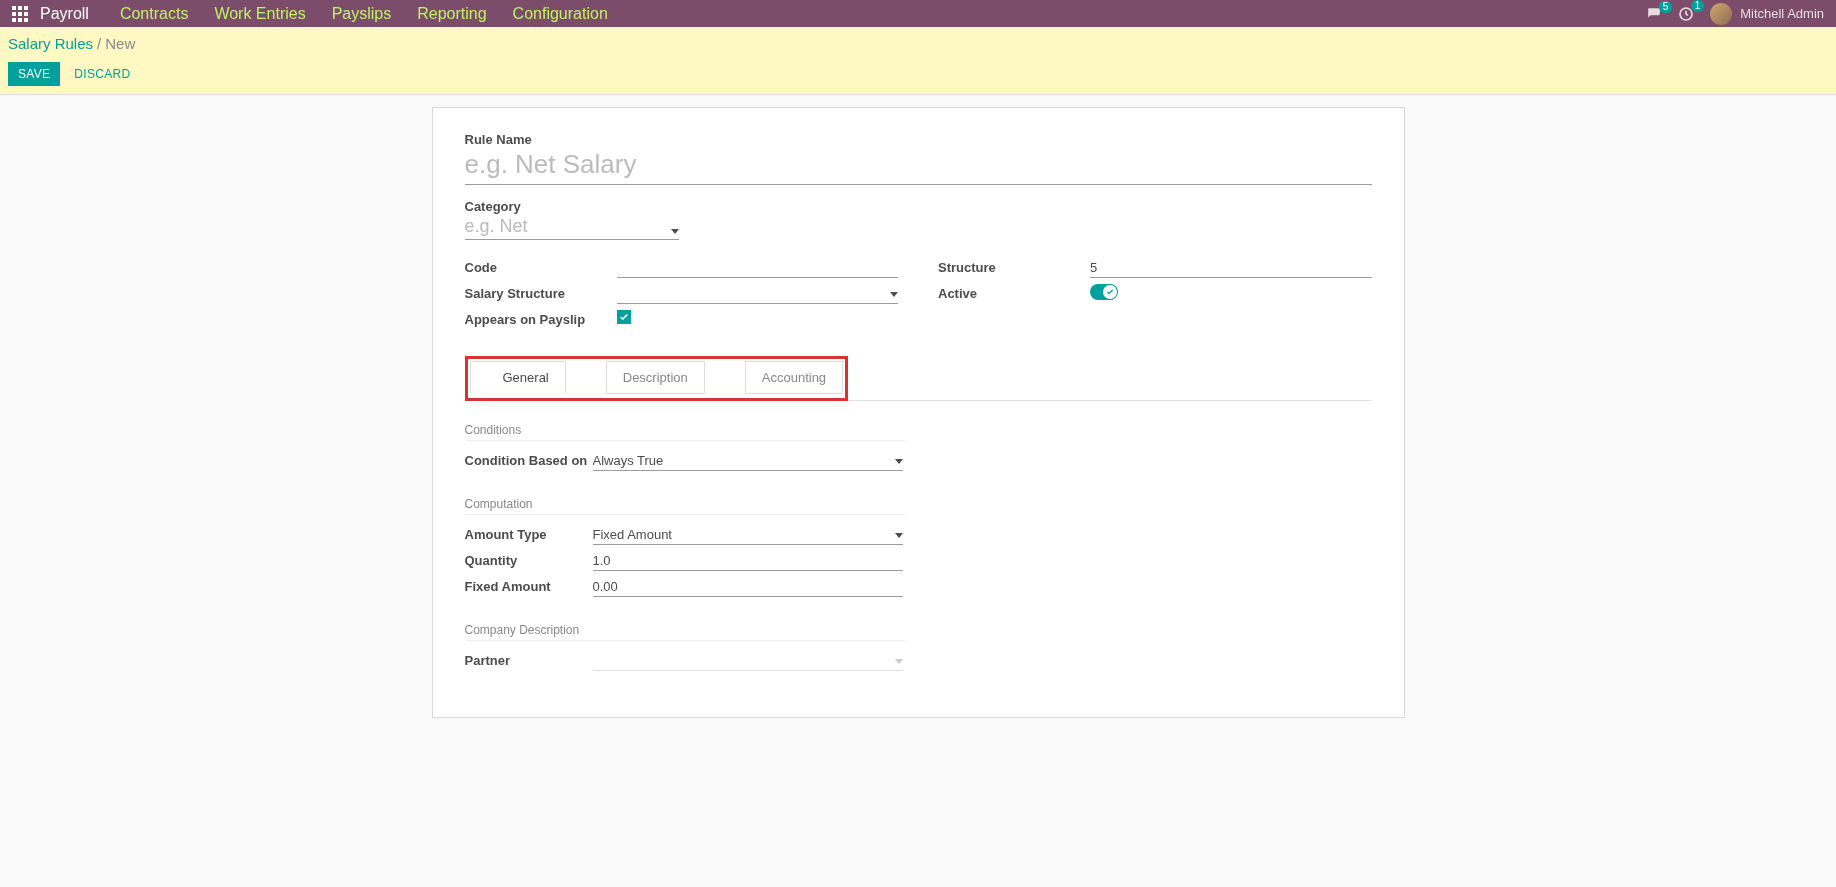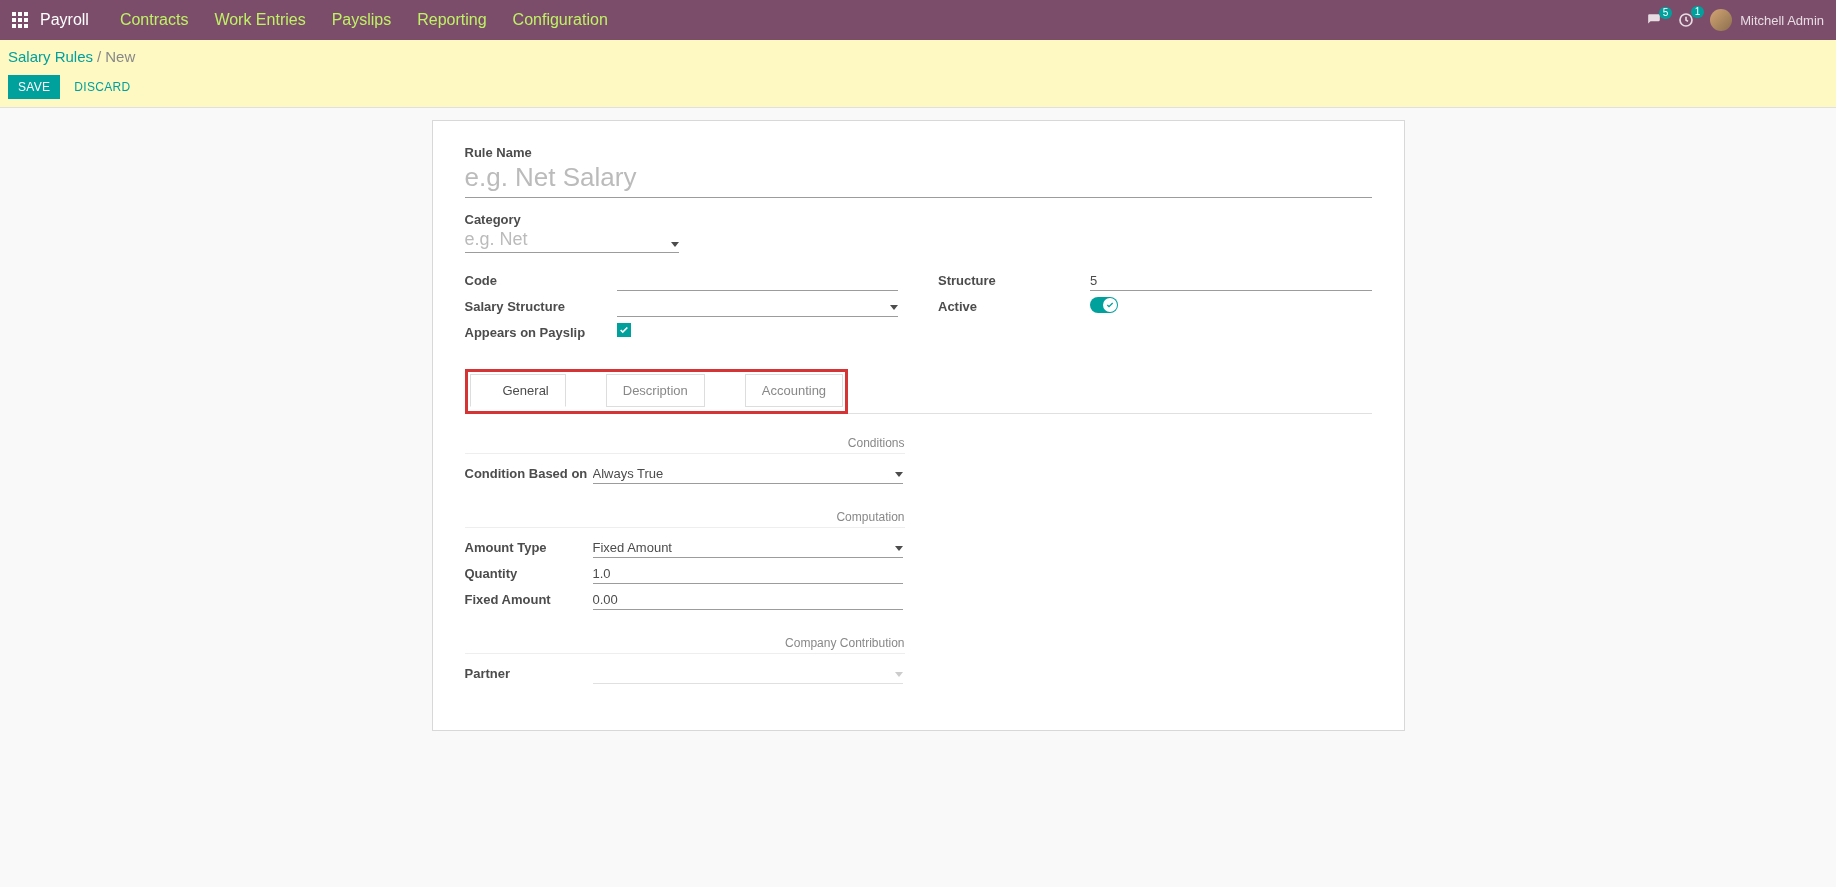--- a/index.html
+++ b/index.html
@@ -1,18 +1,18 @@
 <!DOCTYPE html>
 <html><head>
 <meta charset="utf-8">
 <style>
   * { box-sizing: border-box; margin: 0; padding: 0; }
   body { font-family: -apple-system, BlinkMacSystemFont, "Segoe UI", Helvetica, Arial, sans-serif; font-size: 13px; background: #f9f9f9; color: #4c4c4c; }
   
-  .top-nav { background: #7c4d6a; height: 40px; display: flex; align-items: center; padding: 0 12px; color: #fff; }
+  .top-nav { background: #7c4d6a; height: 27px; display: flex; align-items: center; padding: 0 12px; color: #fff; }
   .apps-grid { width: 16px; height: 16px; display: grid; grid-template-columns: repeat(3,4px); grid-template-rows: repeat(3,4px); gap: 2px; cursor: pointer; }
   .apps-grid span { background: #fff; }
   .brand { font-size: 16px; font-weight: 500; margin: 0 18px 0 12px; cursor: pointer; }
   .nav-menu { display: flex; gap: 0; }
   .nav-menu a { color: #bef264; font-size: 16px; padding: 8px 13px; cursor: pointer; text-decoration: none; }
   .nav-spacer { flex: 1; }
   .nav-right { display: flex; align-items: center; gap: 16px; }
   .icon-btn { position: relative; cursor: pointer; color: #e6dce2; display:flex; align-items:center; }
   .badge { position: absolute; top: -6px; right: -10px; background: #00a09d; color: #fff; font-size: 10px; border-radius: 8px; padding: 0 4px; line-height: 12px; min-width:12px; text-align:center;}
   .avatar { width: 22px; height: 22px; border-radius: 50%; background: linear-gradient(135deg,#d4a574,#8b6f4e); display:inline-block; }
@@ -54,21 +54,21 @@
   .tab { padding: 8px 16px; border:1px solid #ddd; border-bottom:none; margin-bottom:-1px; background:#fff; color:#888; cursor:pointer; font-size:13px;}
   .tab.active { color:#4c4c4c; background:#fff; border-bottom:1px solid #fff;padding-left:32px; }
   .tab:not(.active) { border-color:transparent;margin-left:40px; }
   .tab + .tab { border-left:1px solid #ddd; }
   .tabs-highlight { border: 3px solid #d63434; padding:2px 2px 4px 2px; display:inline-flex; margin-top:20px; margin-bottom:-1px; position:relative; z-index:2;}
   .tabs-wrapper { position:relative; border-bottom: 1px solid #e0e0e0; margin-top:0px; }
   .tabs-highlight .tab { margin-bottom:0; border:1px solid #ddd; }
   .tabs-highlight .tab:not(:first-child){border-left:1px solid #ddd;}
   .tabs-highlight .tab.active{border-bottom:1px solid #fff;}
   
-  .section-title { font-size:12px; color:#888; margin: 22px 0 10px; border-bottom:1px solid #eee; padding-bottom:3px; font-weight:500;text-align:right;}
+  .section-title { font-size:12px; color:#888; margin: 22px 0 10px; border-bottom:1px solid #eee; padding-bottom:3px; font-weight:500;}
   .half { max-width: 440px; }
   .field-muted { border-bottom:1px solid #e0e0e0; }
 </style>
 </head>
 <body>
 
 <div class="top-nav">
   <div class="apps-grid">
     <span></span>
       <span></span>
@@ -220,21 +220,21 @@
         <div class="label" style="width:128px;">Quantity</div>
         <div class="field"><input class="text-input" value="1.0" style=""></div>
       </div>
       <div class="form-row">
         <div class="label" style="width:128px;">Fixed Amount</div>
         <div class="field"><input class="text-input" value="0.00" style=""></div>
       </div>
     </div>
 
     <div class="half">
-      <div class="section-title">Company Contribution</div>
+      <div class="section-title">Company Description</div>
       <div class="form-row">
         <div class="label" style="width:128px;">Partner</div>
         <div class="field">
           <div class="select-wrap">
             <input class="text-input field-muted" style="">
             <div class="caret-down" style="border-top-color:#ccc;"></div>
           </div>
         </div>
       </div>
     </div>

